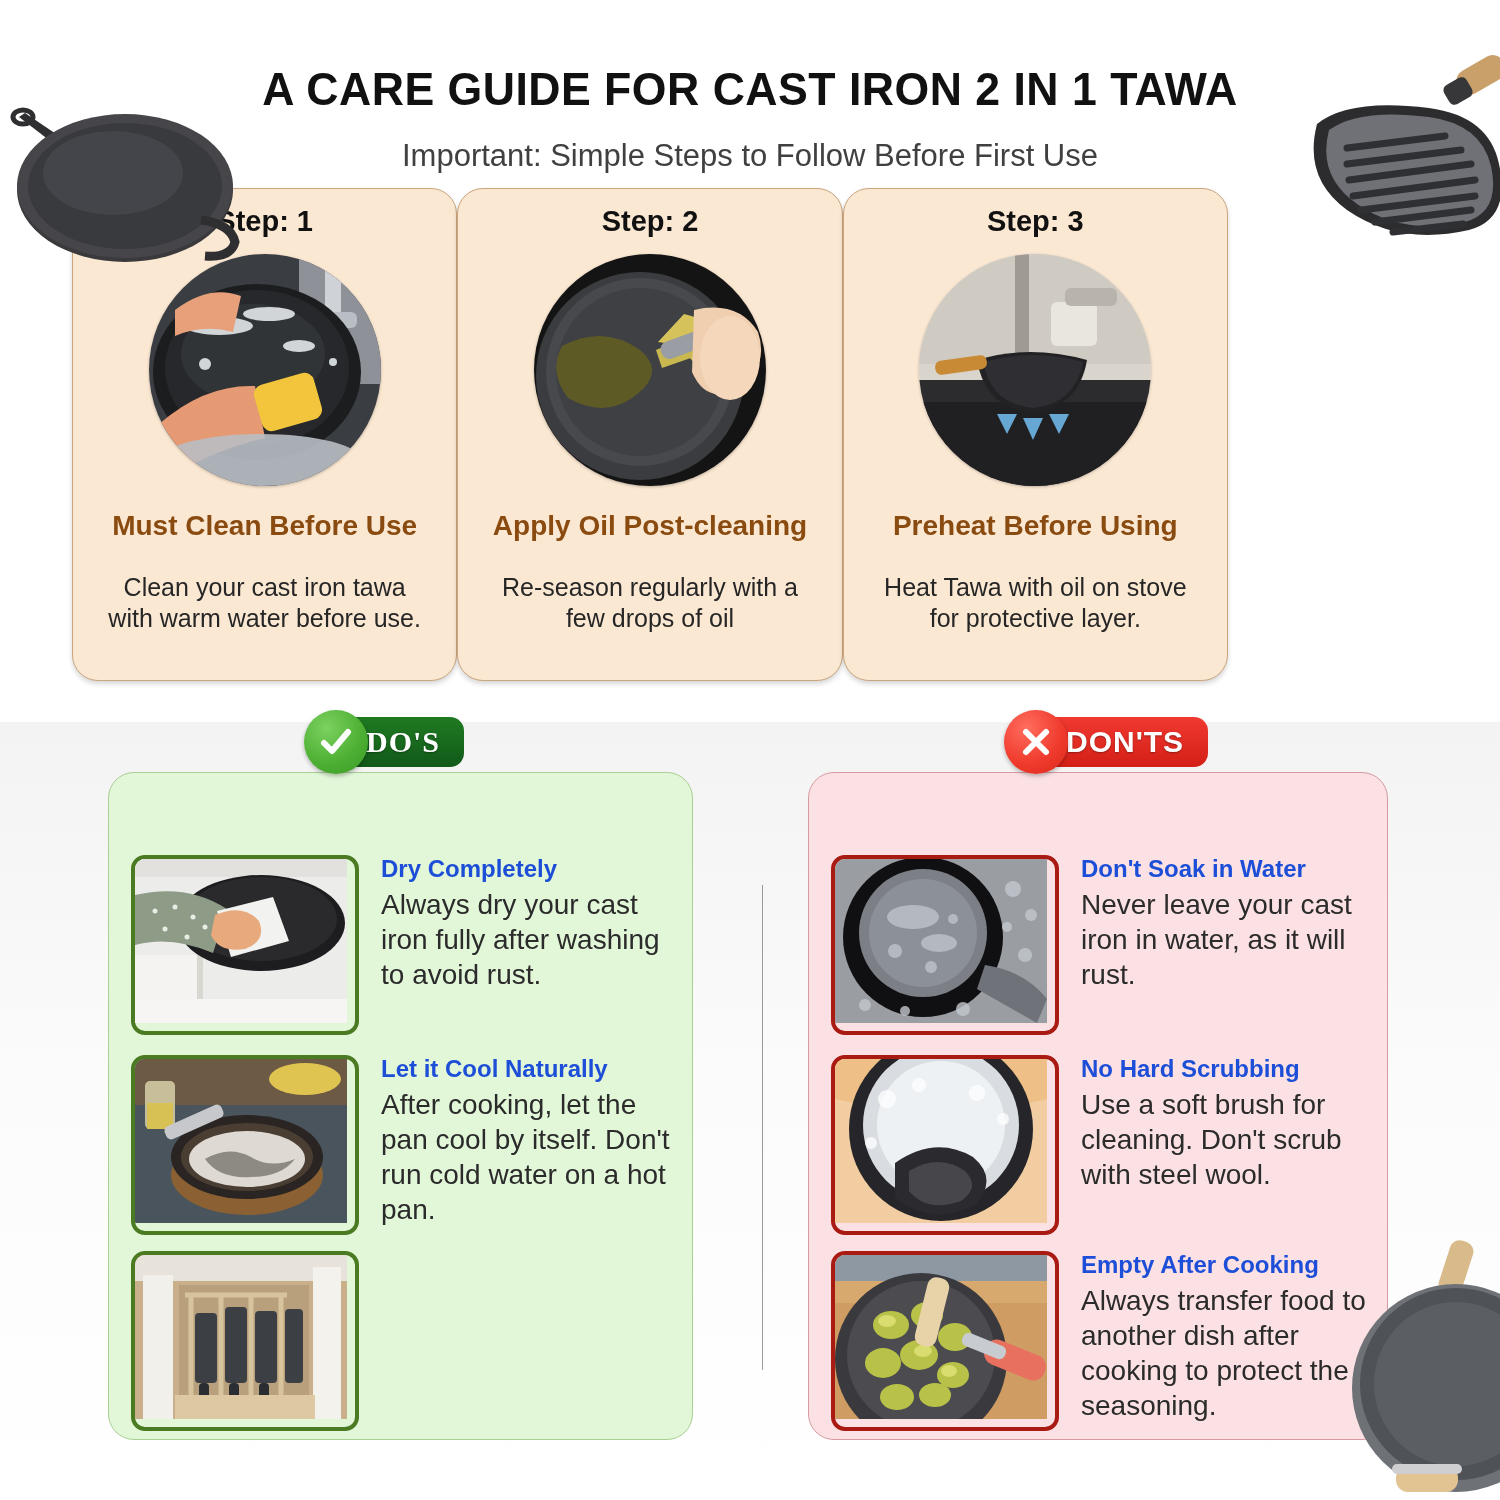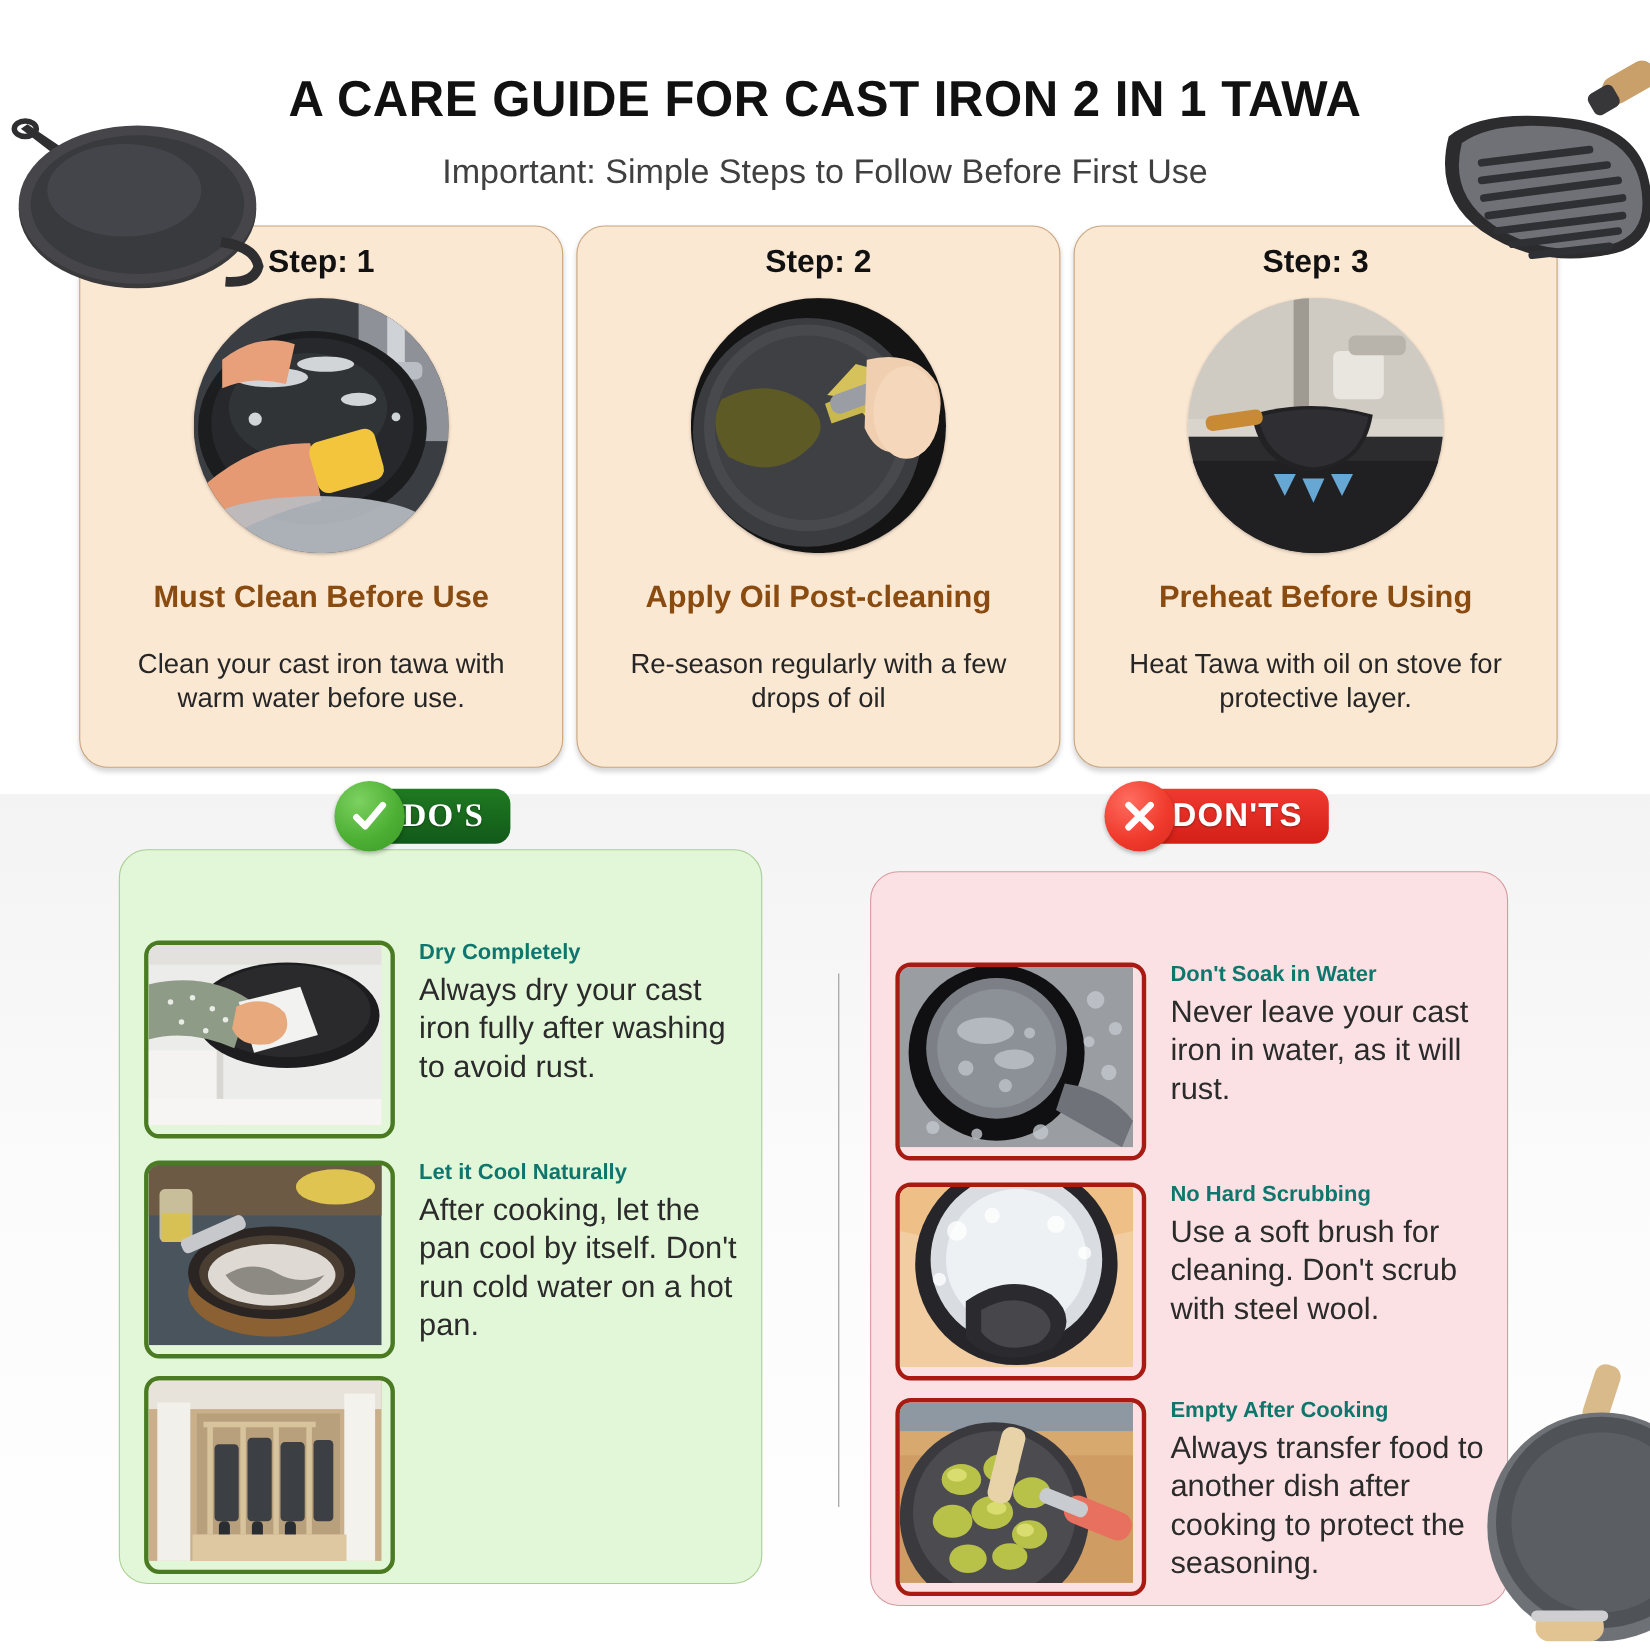--- a/index.html
+++ b/index.html
@@ -46,22 +46,22 @@
     color: #404040;
     margin: 22px 0 0 0;
   }
 
   
   .deco { position: absolute; z-index: 7; pointer-events: none; }
 
   
   .steps {
     position: absolute;
-    left: 72px; top: 205px;
-    width: 1344px; height: 495px;
+    left: 72px; top: 188px;
+    width: 1156px; height: 495px;
     display: flex;
     justify-content: space-between;
     z-index: 4;
   }
   .step-card {
     width: 440px;
     height: 493px;
     background: #fbe8d3;
     border: 1px solid #caa57d;
     border-radius: 26px;
@@ -114,24 +114,23 @@
     top: 30px;
     border-radius: 26px;
     box-sizing: border-box;
   }
   .panel-do {
     left: 108px; width: 585px; height: 668px;
     background: #e2f6d8;
     border: 1px solid #a9cf93;
   }
   .panel-dont {
-    left: 791px; width: 580px; height: 668px;
+    left: 808px; width: 580px; height: 668px;
     background: #fbe1e3;
     border: 1px solid #d79aa0;
-    margin-top: 20px;
   }
   .badge {
     position: absolute;
     top: -28px;
     height: 56px;
     display: flex;
     align-items: center;
     z-index: 8;
   }
   .badge-pill {
@@ -171,23 +170,23 @@
     width: 220px; height: 172px;
     border-radius: 14px;
     overflow: hidden;
     flex: 0 0 auto;
     position: relative;
   }
   .thumb-do { border: 4px solid #4a7a22; }
   .thumb-dont { border: 4px solid #a81a12; }
   .row-text { margin-left: 22px; width: 290px; }
   .row-title {
-    font-size: 20px;
+    font-size: 24px;
     font-weight: 700;
-    color: #0f766e;
+    color: #1d4ed8;
     margin: 0 0 4px 0;
     white-space: nowrap;
   }
   .row-body {
     font-size: 28px;
     font-weight: 400;
     line-height: 1.25;
     color: #2b2b2b;
     margin: 0;
   }

